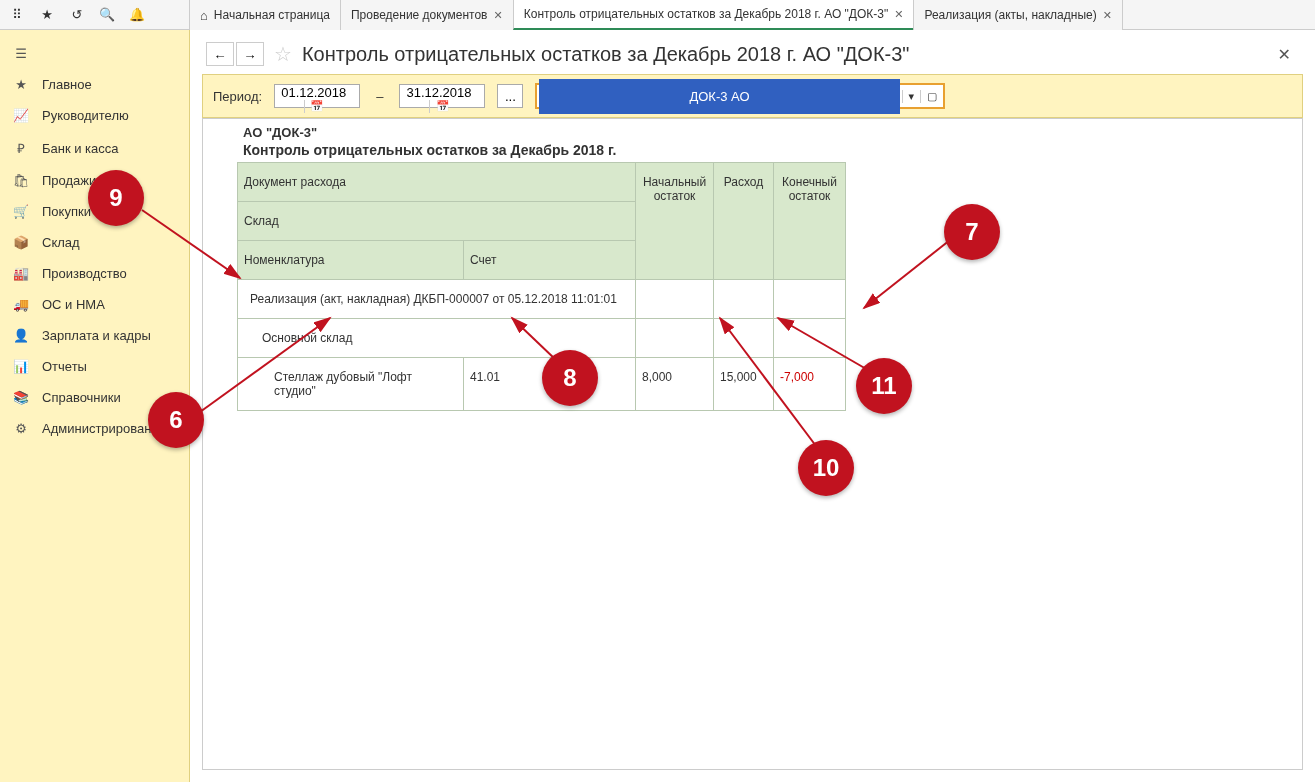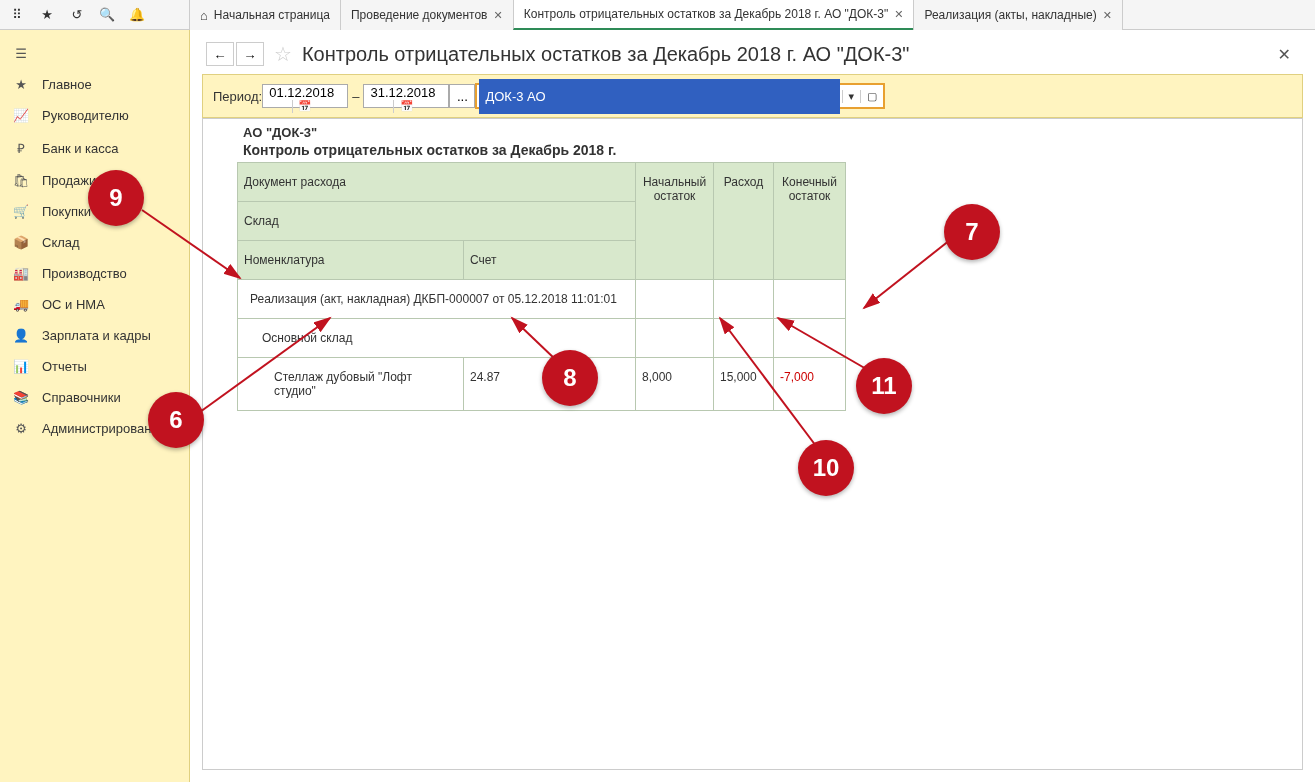--- a/index.html
+++ b/index.html
@@ -28,29 +28,29 @@
 
 
 .title-row { display: flex; align-items: center; padding: 12px 16px 8px; gap: 10px; }
 .nav-btns { display: flex; gap: 2px; }
 .nav-btn { width: 28px; height: 24px; border: 1px solid #ccc; background: #fff; cursor: pointer; display:flex; align-items:center; justify-content:center; }
 .star-icon { color: #ccc; font-size: 20px; }
 .page-title { font-size: 20px; font-weight: normal; }
 .close-page { margin-left: auto; font-size: 16px; color: #555; cursor: pointer; padding-right: 8px; }
 
 
-.filter-panel { background: #fff4c0; border: 1px solid #e0d080; margin: 0 12px; padding: 8px 10px; display: flex; align-items: center; gap: 0; }
+.filter-panel { background: #fff4c0; border: 1px solid #e0d080; margin: 0 12px; padding: 8px 10px; display: flex; align-items: center; gap: 12px; }
 .filter-panel label { font-size: 13px; }
 .date-input { display: flex; align-items: center; border: 1px solid #aaa; background: #fff; height: 24px; flex-direction: column; }
 .date-input input { border: none; padding: 0 6px; width: 84px; font-size: 13px; outline: none; }
 .date-input .cal { padding: 0 6px; border-left: 1px solid #ccc; cursor: pointer; font-size: 11px; }
 .dash { padding: 0 4px; }
 .ellipsis-btn { width: 26px; height: 24px; border: 1px solid #aaa; background: #fff; cursor: pointer; }
 .org-select { display: flex; align-items: center; border: 2px solid #e8a030; background: #fff; height: 26px; flex: 0 0 410px; }
-.org-select input { border: none; padding: 0 6px; flex: 1; font-size: 13px; background: #3060c0; color: #fff; outline: none; height: 35px; margin: 0 2px; }
+.org-select input { border: none; padding: 0 6px; flex: 1; font-size: 13px; background: #3060c0; color: #fff; outline: none; height: 35px; margin: 0 2px; text-align: center; }
 .org-select input::selection { background: #3060c0; }
 .org-select .dd, .org-select .pop { padding: 0 6px; border-left: 1px solid #ccc; cursor: pointer; font-size: 11px; }
 
 
 .action-row { display: flex; align-items: center; gap: 10px; padding: 10px 12px; }
 .btn { height: 26px; padding: 0 12px; border: 1px solid #999; background: #f8f8f8; cursor: pointer; font-size: 13px; border-radius: 3px; }
 .btn.primary { background: #ffd633; border-color: #cc9900; font-weight: bold; }
 .spacer { flex: 1; }
 .sigma { font-size: 14px; color: #888; }
 .sum-field { width: 130px; height: 24px; border: 1px solid #aaa; text-align: right; padding: 0 6px; font-size: 13px; }
@@ -222,21 +222,21 @@
                 <td></td>
           </tr>
           <tr>
             <td colspan="2" style="padding-left:24px">Основной склад</td>
             <td></td>
                 <td></td>
                 <td></td>
           </tr>
           <tr>
             <td style="padding-left:36px">Стеллаж дубовый "Лофт студио"</td>
-            <td>24.87</td>
+            <td>41.01</td>
             <td class="num">8,000</td>
             <td class="num">15,000</td>
             <td class="num neg">-7,000</td>
           </tr>
         </tbody>
           </table>
 
       </div>
     </div>
   </div>

